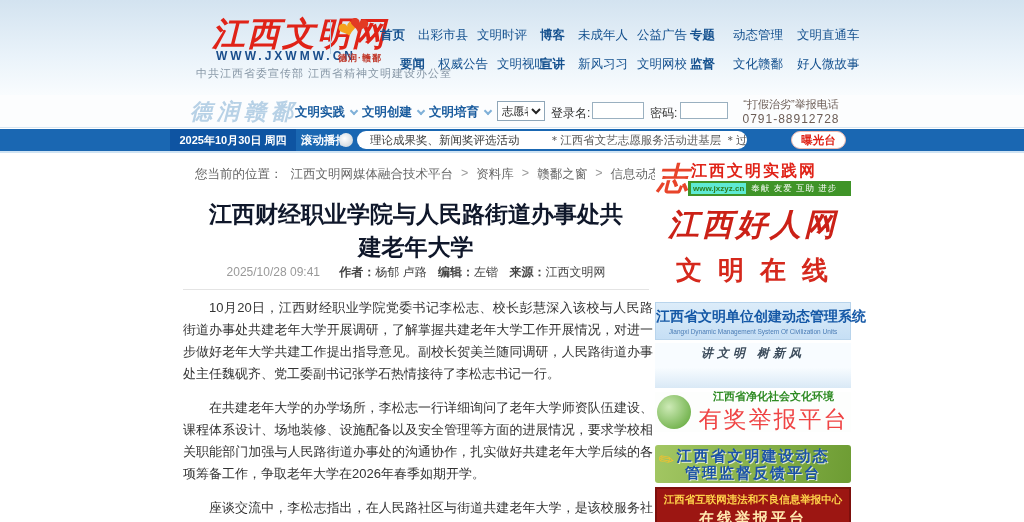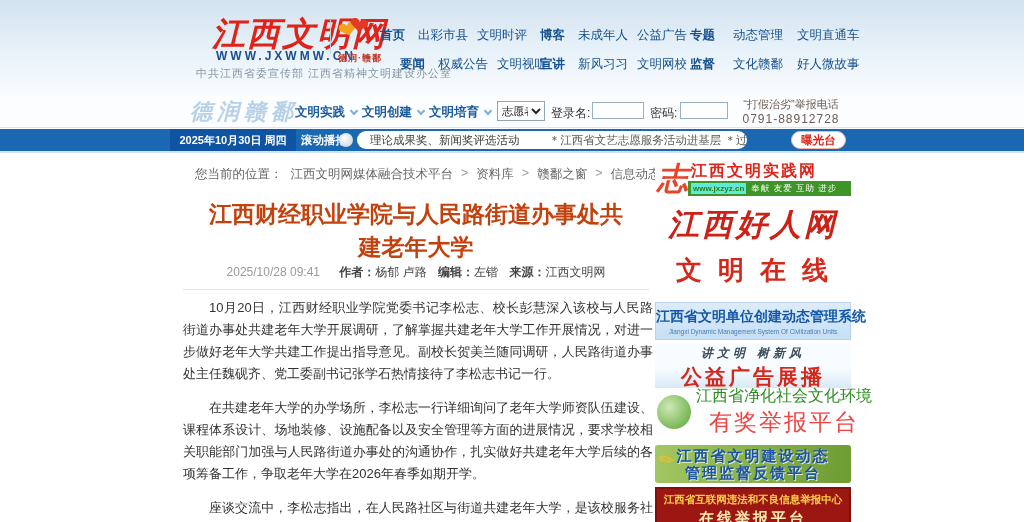--- a/index.html
+++ b/index.html
@@ -59,21 +59,21 @@
                  font-weight:bold; text-align:center; line-height:16px; cursor:pointer; }
   .bluebar-edge { position:absolute; top:151px; left:0; width:1024px; height:2px; background:#cfe3f3; }
 
   
   .breadcrumb { left:195px; top:166px; font-size:12.5px; color:#666; display:flex; gap:8px; white-space:nowrap; }
   .breadcrumb .crumb { cursor:pointer; }
   .breadcrumb .sep { color:#999; }
 
   
   .article-title { left:200px; top:198px; width:432px; text-align:center; font-size:23px;
-                   font-weight:bold; color:#c2410c; line-height:33px; }
+                   font-weight:bold; color:#0f172a; line-height:33px; }
   .article-meta { left:183px; top:264px; width:466px; text-align:center; font-size:12px; color:#444; white-space:nowrap; }
   .article-meta .dt { color:#999; margin-right:8px; }
   .article-meta b { font-weight:bold; }
   .article-meta .seg { margin-left:8px; }
   .meta-rule { left:183px; top:289px; width:466px; height:0; border-top:1px solid #e4e4e4; }
   .article-body { left:183px; top:297px; width:470px; font-size:13px; line-height:22px; color:#333; }
   .article-body p { text-indent:2em; margin-bottom:12px; text-align:justify; }
 
   
   .banner { position:absolute; left:655px; width:196px; cursor:pointer; }
@@ -98,21 +98,21 @@
   .danwei-sub { font-size:6.5px; color:#4a7cb5; margin-top:2px; white-space:nowrap; }
   .b-gongyi { top:343px; height:45px; text-align:center;
               background:linear-gradient(#f8fcff 55%, #d9e9f6); padding-top:2px; }
   .gongyi-tag { font-size:12px; font-weight:bold; font-style:italic; color:#3c4c5c;
                 font-family:"DejaVu Serif", serif; letter-spacing:4px; }
   .gongyi-title { font-size:21px; font-weight:900; color:#d5281c; letter-spacing:3px; margin-top:1px; }
   .b-jubao { top:392px; height:40px; background:#fdfefd; display:flex; align-items:center; }
   .globe-icon { width:34px; height:34px; border-radius:50%; flex:0 0 34px; margin:0 5px 0 2px;
                 background:radial-gradient(circle at 35% 35%, #cdeab6, #57a22e); }
   .jubao-text { text-align:center; flex:1; white-space:nowrap; }
-  .jubao-l1 { font-size:16px; font-weight:normal; color:#2e8b23; }
+  .jubao-l1 { font-size:11px; font-weight:bold; color:#2e8b23; }
   .jubao-l2 { font-size:23px; font-weight:400; color:#ef4444; letter-spacing:2px; }
   .b-dongtai { top:445px; height:38px; text-align:center; padding-top:2px;
                background:linear-gradient(100deg,#a3c763,#6d9c33); border-radius:3px; }
   .pencil-icon { position:absolute; left:4px; top:4px; font-size:18px; color:#f0c030;
                  transform:rotate(-35deg); }
   .dongtai-l1, .dongtai-l2 { font-size:15px; font-weight:900; color:#1b52a8; letter-spacing:2px;
                              line-height:17px; text-shadow:1px 1px 0 rgba(255,255,255,.75); white-space:nowrap; }
   .b-report { top:487px; height:42px; background:#9c1612; border:2px solid #7d0f0c;
               text-align:center; padding-top:4px; }
   .report-l1 { font-size:10.5px; font-weight:bold; color:#ffd34a; white-space:nowrap; }
@@ -244,21 +244,20 @@
     <div class="online-title">文明在线</div>
   </div>
 
   <div class="banner b-danwei">
     <div class="danwei-title">江西省文明单位创建动态管理系统</div>
     <div class="danwei-sub">Jiangxi Dynamic Management System Of Civilization Units</div>
   </div>
 
   <div class="banner b-gongyi">
     <div class="gongyi-tag">讲文明  树新风</div>
-    <div class="gongyi-title">公益广告展播</div>
   </div>
 
   <div class="banner b-jubao">
     <div class="globe-icon"></div>
     <div class="jubao-text">
       <div class="jubao-l1">江西省净化社会文化环境</div>
       <div class="jubao-l2">有奖举报平台</div>
     </div>
   </div>
 

